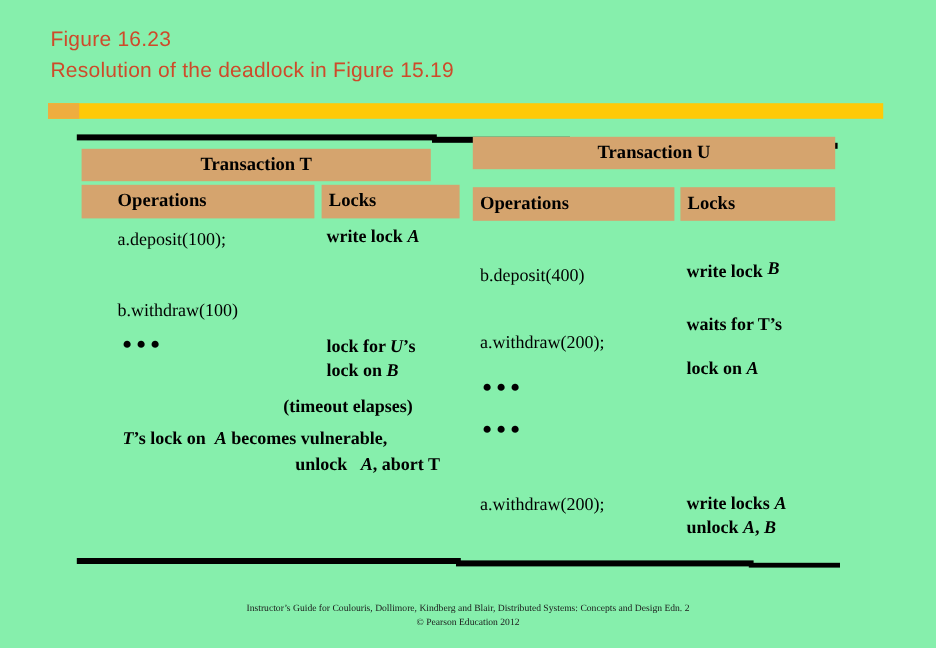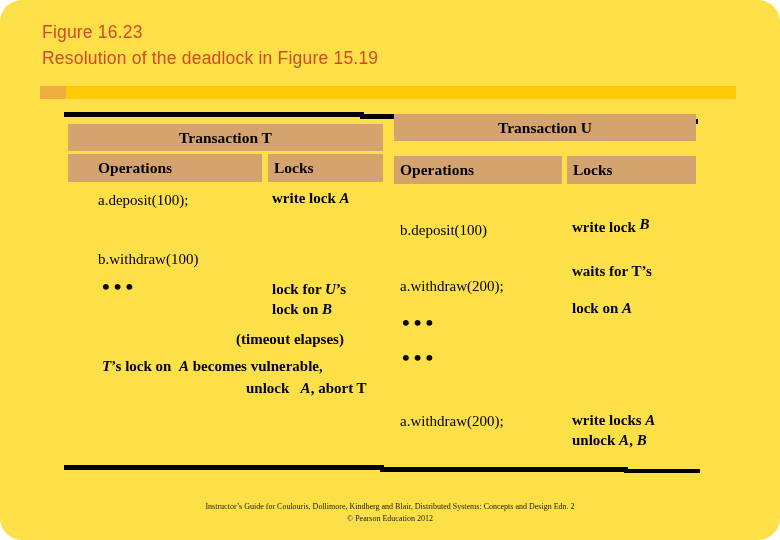--- a/index.html
+++ b/index.html
@@ -1,17 +1,17 @@
 <!DOCTYPE html>
 <html style="--title-color: #CE4A2A; --gold-bar: #FFC907; --bar-tip: #EEAD3F; --header-tan: #D5A46E; --border-black: #000000;"><head>
 <meta charset="utf-8">
 <style>
   html,body{margin:0;padding:0;background:#ffffff;}
-  .slide{position:relative;width:780px;height:540px;background:#fde047;
-         font-family:"Liberation Serif",serif;overflow:hidden;border-radius:22px;}
+  .slide{position:relative;width:780px;height:540px;background:#86efac;
+         font-family:"Liberation Serif",serif;overflow:hidden;}
 
   .title{position:absolute;left:42px;top:19px;
          font-family:"Liberation Sans",sans-serif;
          font-size:17.5px;line-height:26px;color:var(--title-color,#CE4A2A);
          font-weight:400;letter-spacing:0.2px;}
 
   .gold-bar{position:absolute;left:40px;top:86px;width:696px;height:13px;
             background:var(--gold-bar,#FFC907);}
   .bar-tip{position:absolute;left:40px;top:86px;width:26px;height:13px;
            background:var(--bar-tip,#EEAD3F);}
@@ -47,38 +47,38 @@
   </div>
 
   <div class="gold-bar"></div>
   <div class="bar-tip"></div>
 
   <div class="hline" style="left:64px;top:112px;width:300px;height:5px"></div>
   <div class="hline" style="left:360px;top:114px;width:115px;height:5px"></div>
   <div class="hline" style="left:470px;top:116px;width:185px;height:5px"></div>
   <div class="hline" style="left:650px;top:119px;width:48px;height:5px"></div>
 
-  <div class="tan center" style="left:68px;top:124px;width:315px;height:27px;line-height:27px">Transaction T</div>
+  <div class="tan center" style="left:68px;top:124px;width:291px;height:27px;line-height:27px">Transaction T</div>
   <div class="tan" style="left:68px;top:154px;width:194px;height:28px;line-height:28px;padding-left:30px;box-sizing:border-box">Operations</div>
   <div class="tan" style="left:268px;top:154px;width:115px;height:28px;line-height:28px;padding-left:6px;box-sizing:border-box">Locks</div>
 
   <div class="tan center" style="left:394px;top:114px;width:302px;height:27px;line-height:27px">Transaction U</div>
   <div class="tan" style="left:394px;top:156px;width:168px;height:28px;line-height:28px;padding-left:6px;box-sizing:border-box">Operations</div>
   <div class="tan" style="left:567px;top:156px;width:129px;height:28px;line-height:28px;padding-left:6px;box-sizing:border-box">Locks</div>
 
   <div class="txt op" style="left:98px;top:191px">a.deposit(100);</div>
   <div class="txt lk" style="left:272px;top:189px"><span>write lock </span><span class="var">A</span></div>
 
   <div class="txt op" style="left:98px;top:250px">b.withdraw(100)</div>
   <div class="dots" style="left:102px;top:281px">•••</div>
 
   <div class="txt lk" style="left:272px;top:280px"><span>lock for </span><span class="var">U</span><span>’s</span></div>
   <div class="txt lk" style="left:272px;top:300px"><span>lock on </span><span class="var">B</span></div>
 
-  <div class="txt op" style="left:400px;top:221px">b.deposit(100)</div>
+  <div class="txt op" style="left:400px;top:221px">b.deposit(400)</div>
   <div class="txt lk" style="left:572px;top:218px"><span>write lock </span><span class="var raise">B</span></div>
 
   <div class="txt op" style="left:400px;top:277px">a.withdraw(200);</div>
   <div class="txt lk" style="left:572px;top:262px">waits for T’s</div>
   <div class="txt lk" style="left:572px;top:299px"><span>lock on </span><span class="var">A</span></div>
 
   <div class="dots" style="left:402px;top:317px">•••</div>
 
   <div class="txt lk" style="left:236px;top:330px">(timeout elapses)</div>
 

